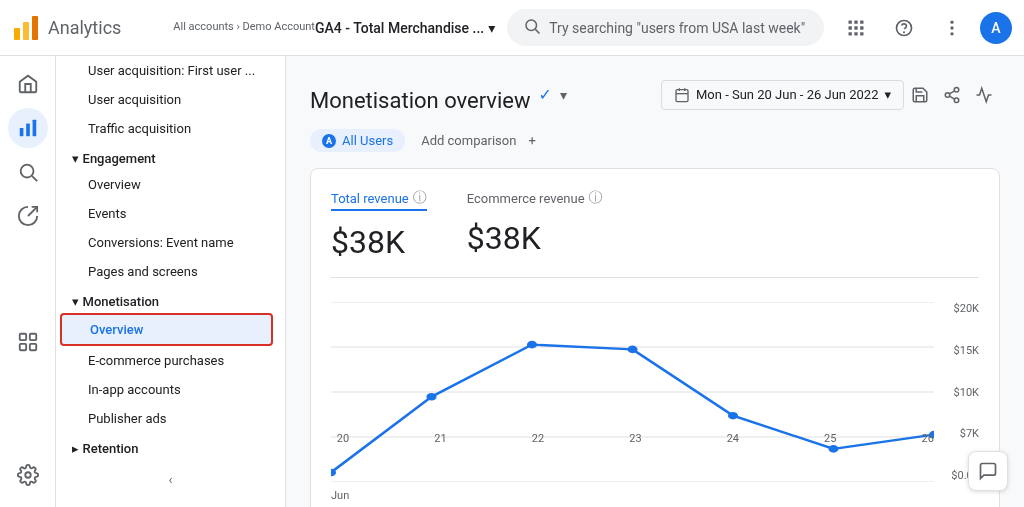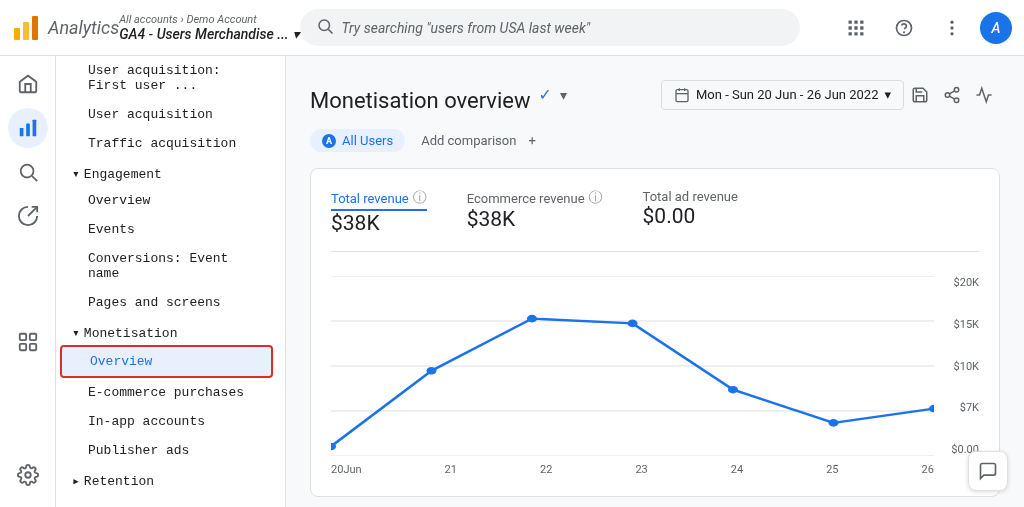--- a/index.html
+++ b/index.html
@@ -1,43 +1,43 @@
 <!DOCTYPE html>
 <html><head>
   <meta charset="utf-8">
   <style>
     * { margin: 0; padding: 0; box-sizing: border-box; }
     body { font-family: 'Google Sans', Roboto, Arial, sans-serif; font-size: 13px; background: #f8f9fa; color: #202124; width: 1024px; height: 507px; overflow: hidden; display: flex; flex-direction: column; }
 
     
-    .top-bar { display: flex; align-items: center; background: #fff; height: 56px; border-bottom: 1px solid #e0e0e0; padding: 0 12px; flex-shrink: 0; z-index: 10; font-style: italic; }
+    .top-bar { display: flex; align-items: center; background: #fff; height: 56px; border-bottom: 1px solid #e0e0e0; padding: 0 12px; gap: 12px; flex-shrink: 0; z-index: 10; }
     .logo-area { display: flex; align-items: center; gap: 8px; }
     .logo-icon { width: 28px; height: 28px; }
     .app-title { font-size: 18px; color: #5f6368; font-weight: 400; white-space: nowrap; }
-    .breadcrumb-account { display: flex; flex-direction: column; font-size: 11px; color: #5f6368; }
+    .breadcrumb-account { display: flex; flex-direction: row; font-size: 11px; color: #5f6368; margin-left: 40px; }
     .breadcrumb-account .top-crumb { font-size: 11px; color: #5f6368; }
     .breadcrumb-account .bottom-crumb { display: flex; align-items: center; font-size: 14px; color: #202124; font-weight: 500; gap: 4px; }
     .search-bar { flex: 1; display: flex; align-items: center; background: #f1f3f4; border-radius: 24px; padding: 8px 16px; gap: 8px; max-width: 500px; cursor: text; }
     .search-icon-svg { color: #5f6368; flex-shrink: 0; }
     .search-placeholder { color: #5f6368; font-size: 14px; }
     .top-icons { display: flex; align-items: center; gap: 8px; margin-left: auto; }
     .top-icon-btn { width: 40px; height: 40px; border-radius: 50%; display: flex; align-items: center; justify-content: center; cursor: pointer; border: none; background: transparent; color: #5f6368; font-size: 18px; }
     .avatar-circle { width: 32px; height: 32px; border-radius: 50%; background: #1a73e8; display: flex; align-items: center; justify-content: center; color: white; font-size: 14px; font-weight: 500; }
 
     
     .layout { display: flex; flex: 1; overflow: hidden; }
 
     
     .icon-nav { width: 56px; background: #fff; border-right: 1px solid #e0e0e0; display: flex; flex-direction: column; align-items: center; padding-top: 8px; gap: 4px; flex-shrink: 0; }
     .icon-nav-item { width: 40px; height: 40px; border-radius: 50%; display: flex; align-items: center; justify-content: center; cursor: pointer; color: #5f6368; font-size: 20px; }
     .icon-nav-item.active { background: #e8f0fe; color: #1a73e8; }
     .icon-nav-bottom { margin-top: auto; margin-bottom: 12px; }
 
     
-    .sidebar { width: 230px; background: #fff; border-right: 1px solid #e0e0e0; overflow-y: auto; flex-shrink: 0; padding-bottom: 13px; font-family: Liberation Mono, monospace; }
+    .sidebar { width: 230px; background: #fff; border-right: 1px solid #e0e0e0; overflow-y: auto; flex-shrink: 0; padding-bottom: 13px; }
     .sidebar-section { padding: 8px 16px 4px; color: #202124; font-size: 13px; font-weight: 500; display: flex; align-items: center; gap: 4px; cursor: pointer; }
     .sidebar-child { padding: 7px 16px 7px 32px; cursor: pointer; color: #202124; font-size: 13px; border-radius: 0 24px 24px 0; margin-right: 8px; display: flex; align-items: center; }
     .sidebar-child.active-item { background: #e8f0fe; color: #1a73e8; font-weight: 500; border: 2.5px solid #d93025; border-radius: 4px; margin-right: 12px; margin-left: 4px; padding-left: 28px; }
 
     
     .main-content { flex: 1; overflow-y: auto; padding: 20px 24px; }
 
     
     .page-header { display: flex; align-items: center; justify-content: space-between; margin-bottom: 16px; }
     .page-title-row { display: flex; align-items: center; gap: 8px; }
@@ -48,23 +48,23 @@
 
     
     .comparison-bar { display: flex; align-items: center; gap: 8px; margin-bottom: 16px; }
     .segment-chip { display: flex; align-items: center; gap: 6px; background: #e8f0fe; border-radius: 16px; padding: 4px 12px; font-size: 13px; color: #1a73e8; }
     .segment-dot { width: 14px; height: 14px; border-radius: 50%; background: #1a73e8; display: flex; align-items: center; justify-content: center; color: white; font-size: 9px; font-weight: 700; }
     .add-comparison { display: flex; align-items: center; gap: 12px; color: #5f6368; font-size: 13px; cursor: pointer; padding: 4px 8px; border-radius: 16px; }
 
     
     .metrics-card { background: #fff; border: 1px solid #e0e0e0; border-radius: 8px; padding: 20px; }
     .metrics-row { display: flex; gap: 40px; margin-bottom: 24px; border-bottom: 1px solid #e0e0e0; padding-bottom: 16px; }
-    .metric-item { display: flex; flex-direction: column; gap: 0; }
+    .metric-item { display: flex; flex-direction: column; gap: 12px; }
     .metric-label { font-size: 13px; color: #5f6368; display: flex; align-items: center; gap: 4px; }
-    .metric-value { font-size: 21px; font-weight: 400; color: #202124; }
+    .metric-value { font-size: 32px; font-weight: 400; color: #202124; }
     .metric-item.active-metric .metric-label { color: #1a73e8; border-bottom: 2px solid #1a73e8; padding-bottom: 2px; }
     .info-icon { color: #9aa0a6; font-size: 14px; cursor: pointer; }
 
     
     .chart-area { position: relative; height: 200px; }
     .chart-y-labels { position: absolute; right: 0; top: 0; bottom: 20px; display: flex; flex-direction: column; justify-content: space-between; font-size: 11px; color: #5f6368; text-align: right; width: 40px; }
     .chart-svg-wrap { position: absolute; left: 0; right: 45px; top: 0; bottom: 20px; }
     .chart-x-labels { position: absolute; left: 0; right: 45px; bottom: 0; display: flex; justify-content: space-between; font-size: 11px; color: #5f6368; }
 
     .check-icon { color: #1a73e8; font-size: 16px; }
@@ -78,21 +78,21 @@
     <svg class="logo-icon" viewBox="0 0 28 28">
       <rect x="2" y="14" width="6" height="12" rx="1" fill="#F9AB00"></rect>
       <rect x="11" y="8" width="6" height="18" rx="1" fill="#F9AB00" opacity="0.8"></rect>
       <rect x="20" y="2" width="6" height="24" rx="1" fill="#E37400"></rect>
     </svg>
     <span class="app-title">Analytics</span>
   </div>
   <div class="breadcrumb-account">
     <span class="top-crumb">All accounts › Demo Account</span>
     <div class="bottom-crumb">
-      <span>GA4 - Users Merchandise ...</span>
+      <span>GA4 - Total Merchandise ...</span>
       <span>▾</span>
     </div>
   </div>
   <div class="search-bar">
     <span class="search-icon-svg">
       <svg width="18" height="18" viewBox="0 0 24 24" fill="none" stroke="#5f6368" stroke-width="2">
           <circle cx="11" cy="11" r="7"></circle>
           <line x1="16.5" y1="16.5" x2="22" y2="22"></line>
         </svg>
     </span>
@@ -290,26 +290,20 @@
           </div>
           <div class="metric-value">$38K</div>
         </div>
         <div class="metric-item">
           <div class="metric-label">
             <span>Ecommerce revenue</span>
             <span class="info-icon">ⓘ</span>
           </div>
           <div class="metric-value">$38K</div>
         </div>
-        <div class="metric-item">
-          <div class="metric-label">
-            <span>Total ad revenue</span>
-          </div>
-          <div class="metric-value">$0.00</div>
-        </div>
       </div>
 
       <div class="chart-area">
         <div class="chart-svg-wrap">
           <svg width="100%" height="100%" viewBox="0 0 480 190" preserveAspectRatio="none">
 
             <line x1="0" y1="0" x2="480" y2="0" stroke="#e0e0e0" stroke-width="1"></line>
             <line x1="0" y1="47.5" x2="480" y2="47.5" stroke="#e0e0e0" stroke-width="1"></line>
             <line x1="0" y1="95" x2="480" y2="95" stroke="#e0e0e0" stroke-width="1"></line>
             <line x1="0" y1="142.5" x2="480" y2="142.5" stroke="#e0e0e0" stroke-width="1"></line>
@@ -327,21 +321,21 @@
           </svg>
         </div>
         <div class="chart-y-labels">
           <span>$20K</span>
           <span>$15K</span>
           <span>$10K</span>
           <span>$7K</span>
           <span>$0.00</span>
         </div>
         <div class="chart-x-labels">
-          <div style="display:flex; flex-direction:row; align-items:flex-end;">
+          <div style="display:flex; flex-direction:column; align-items:flex-end;gap:44px;">
             <span>20</span>
             <span>Jun</span>
           </div>
           <div style="display:flex; flex-direction:column; align-items:center;">
             <span>21</span>
           </div>
           <div style="display:flex; flex-direction:column; align-items:center;">
             <span>22</span>
           </div>
           <div style="display:flex; flex-direction:column; align-items:flex-start;">

